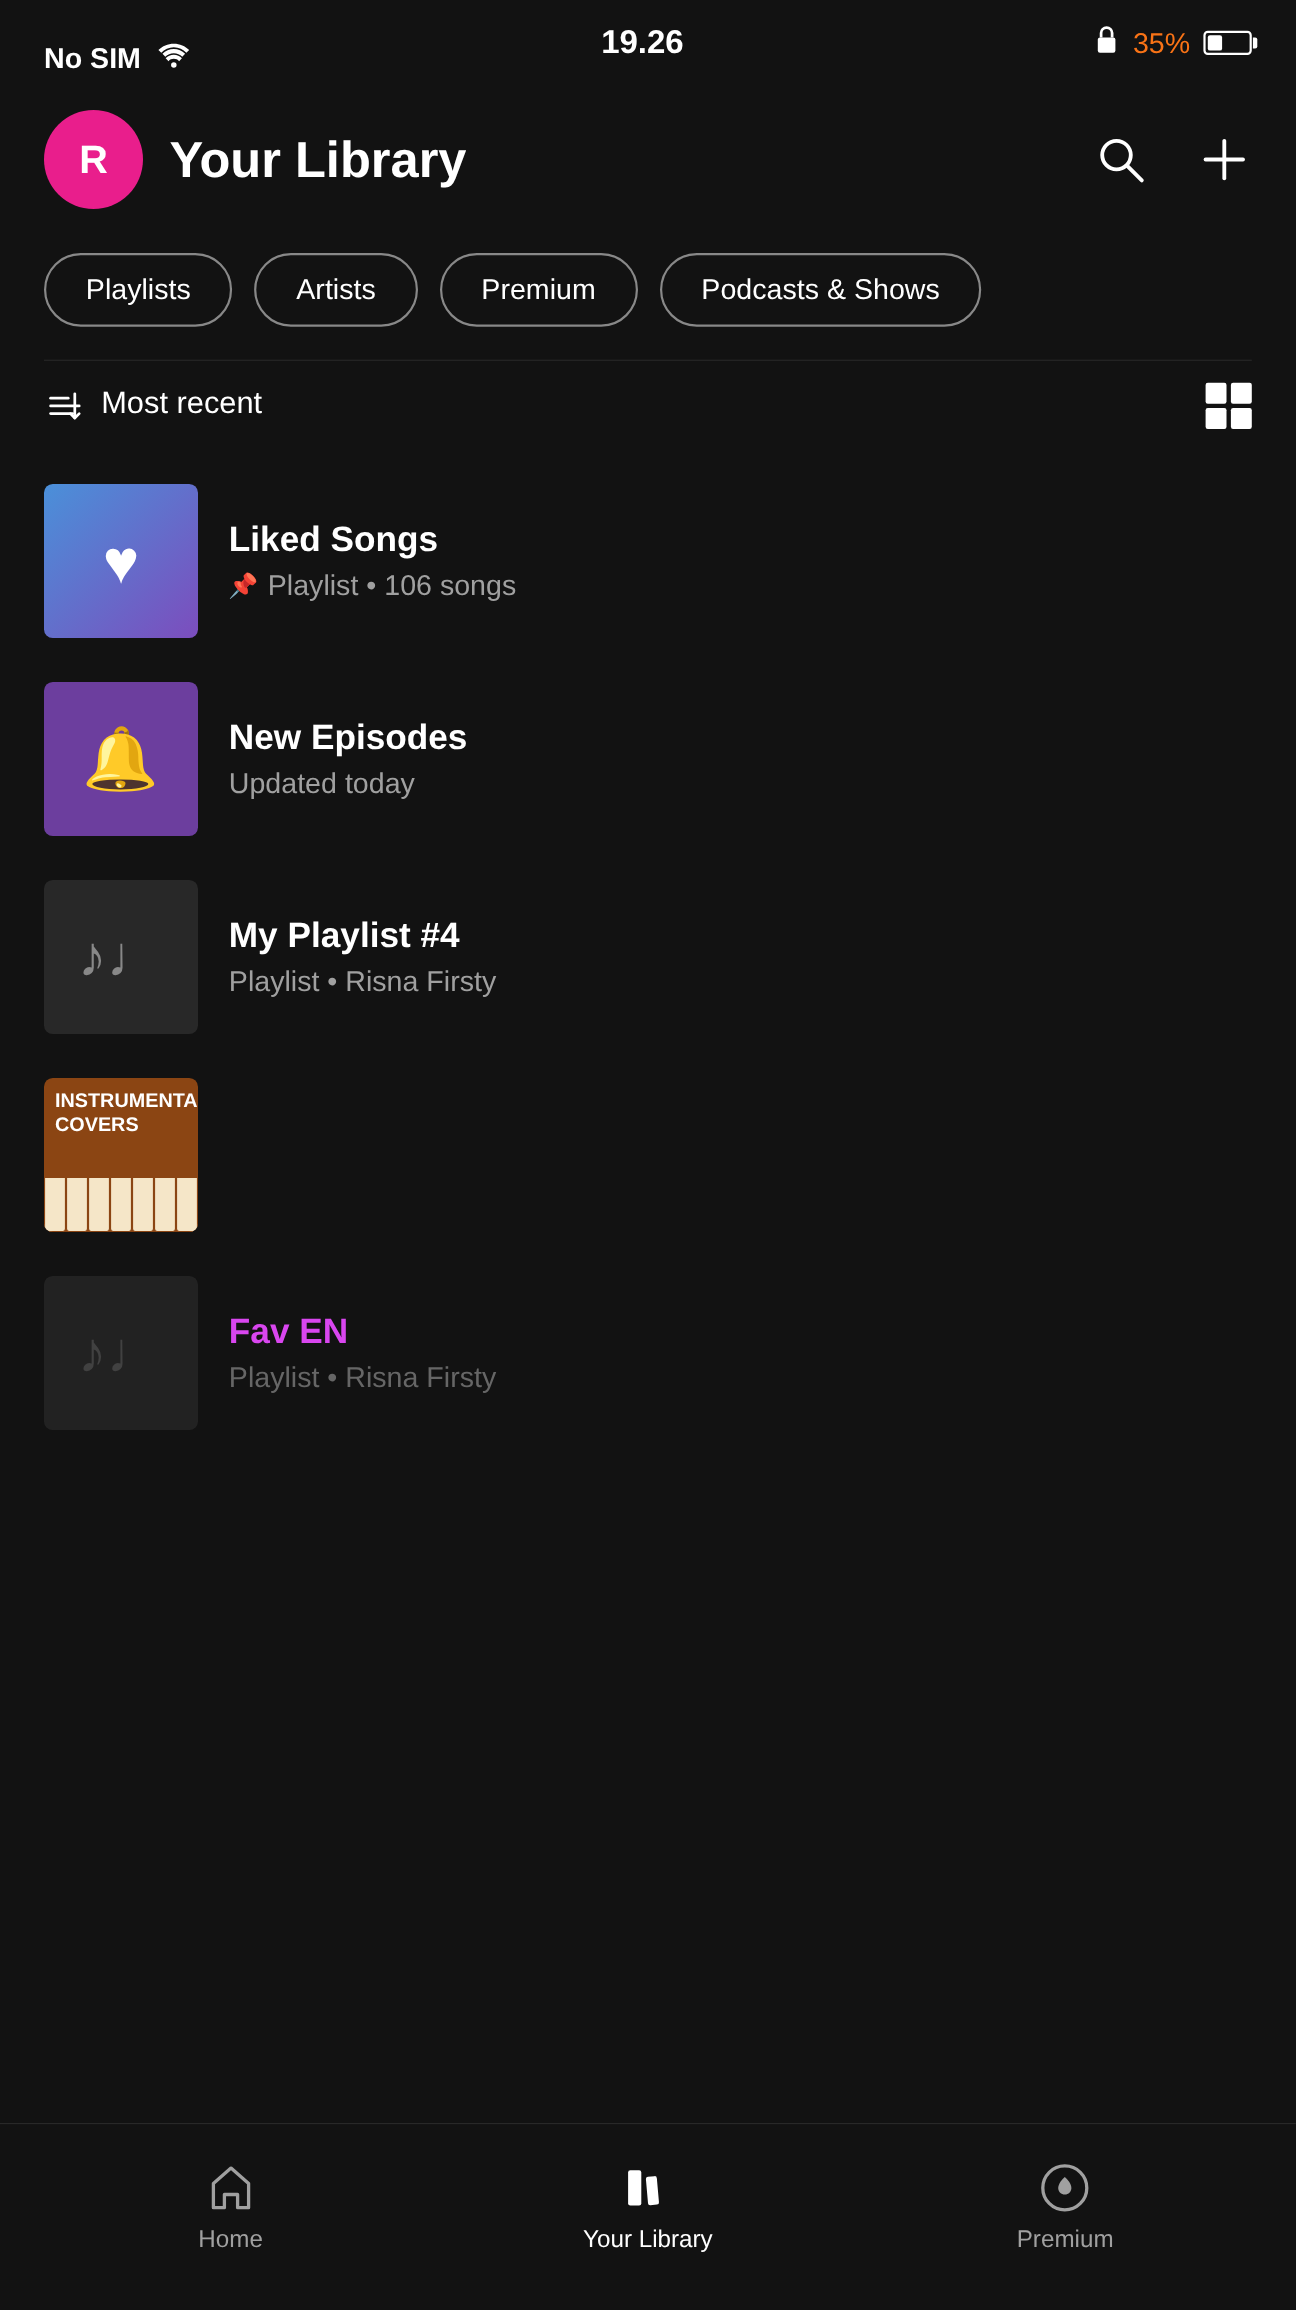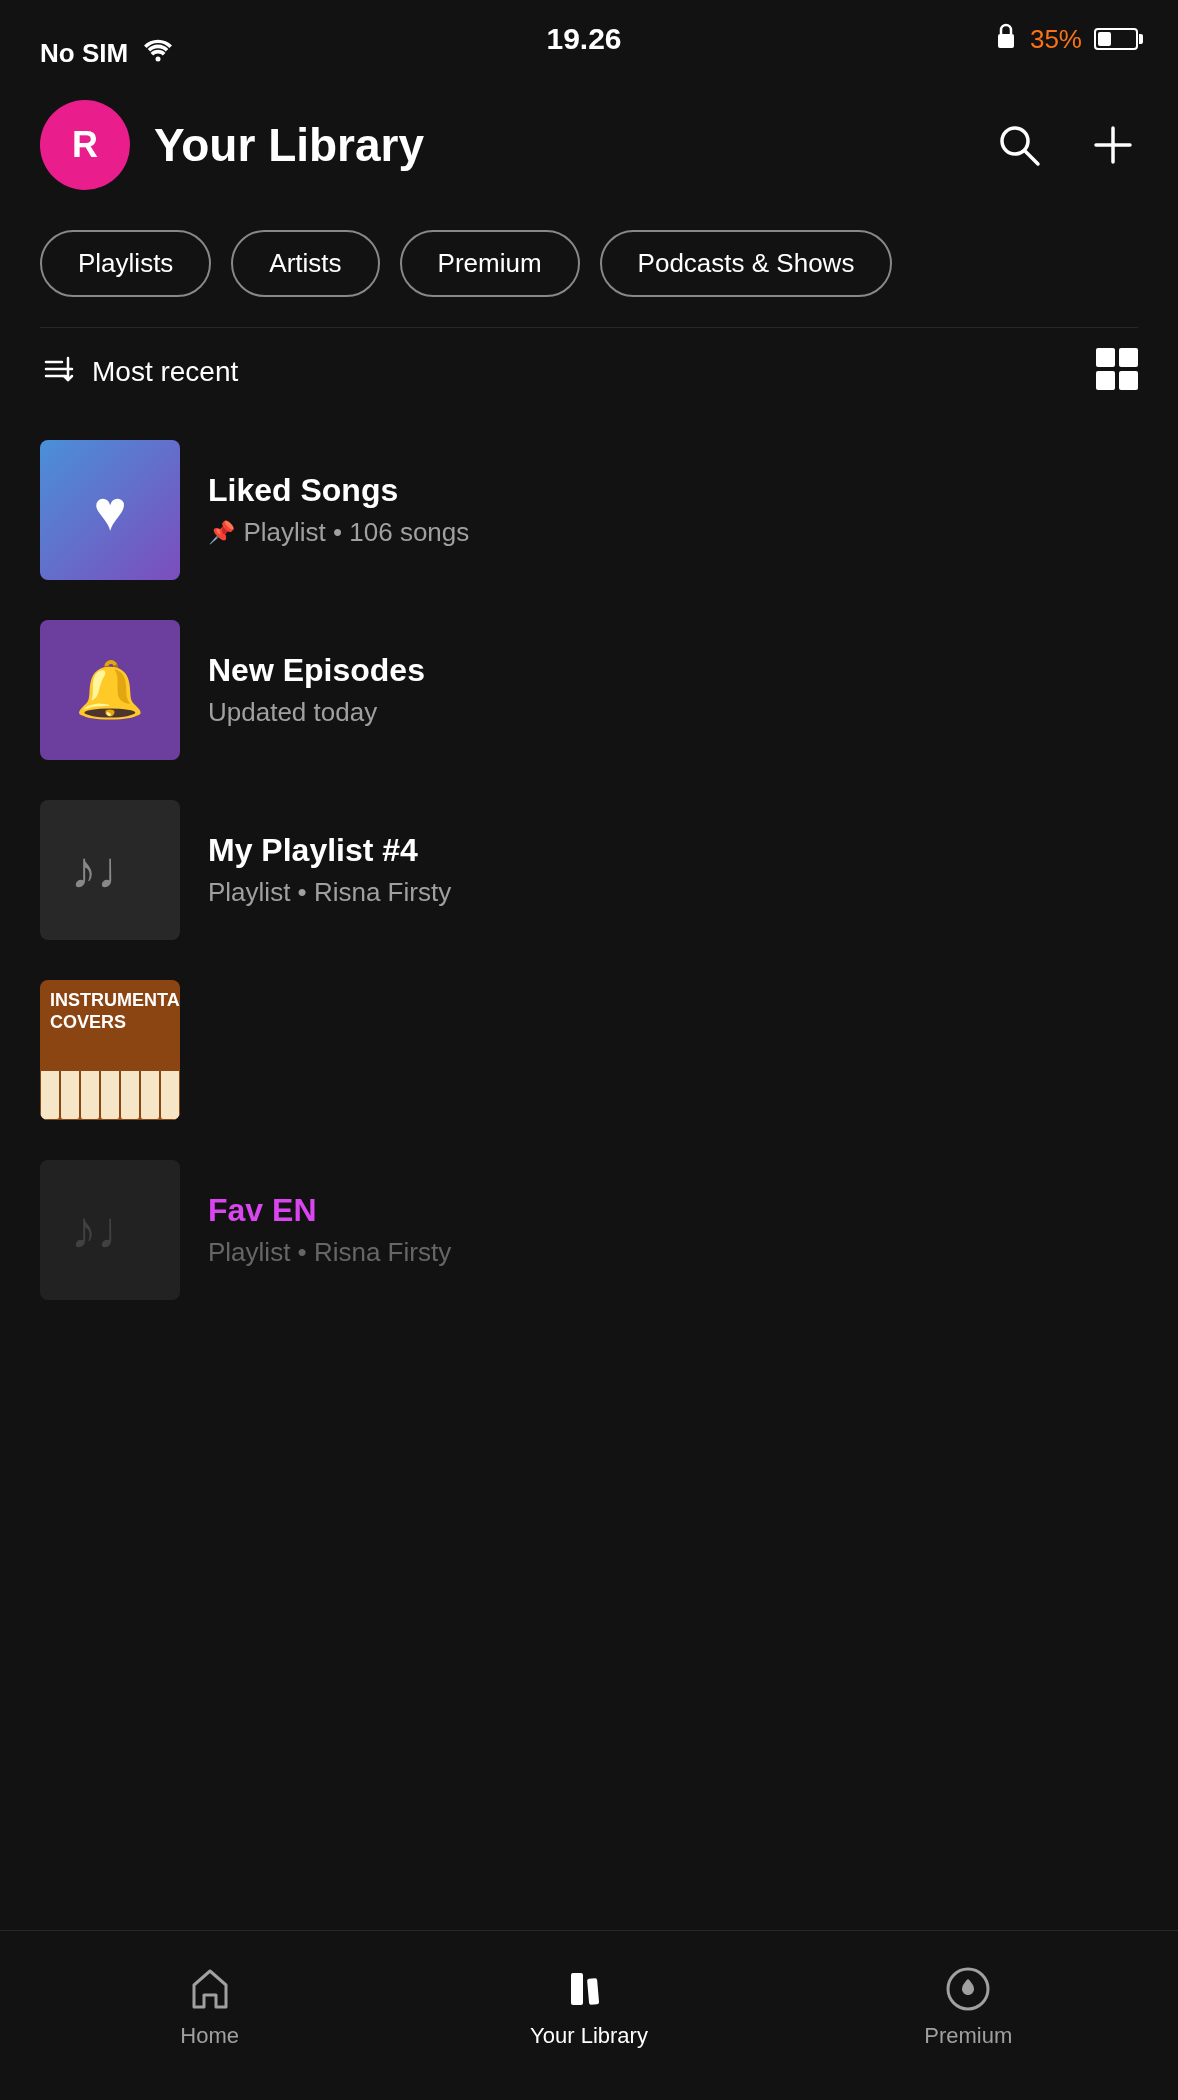--- a/index.html
+++ b/index.html
@@ -164,21 +164,21 @@
     
     .sort-bar {
       display: flex;
       justify-content: space-between;
       align-items: center;
       padding: 20px 40px 20px 40px;
     }
 
     .sort-left {
       display: flex;
-      align-items: flex-end;
+      align-items: flex-start;
       gap: 14px;
     }
 
     .sort-icon {
       display: flex;
       align-items: center;
       gap: 4px;
     }
 
     .sort-icon svg {

